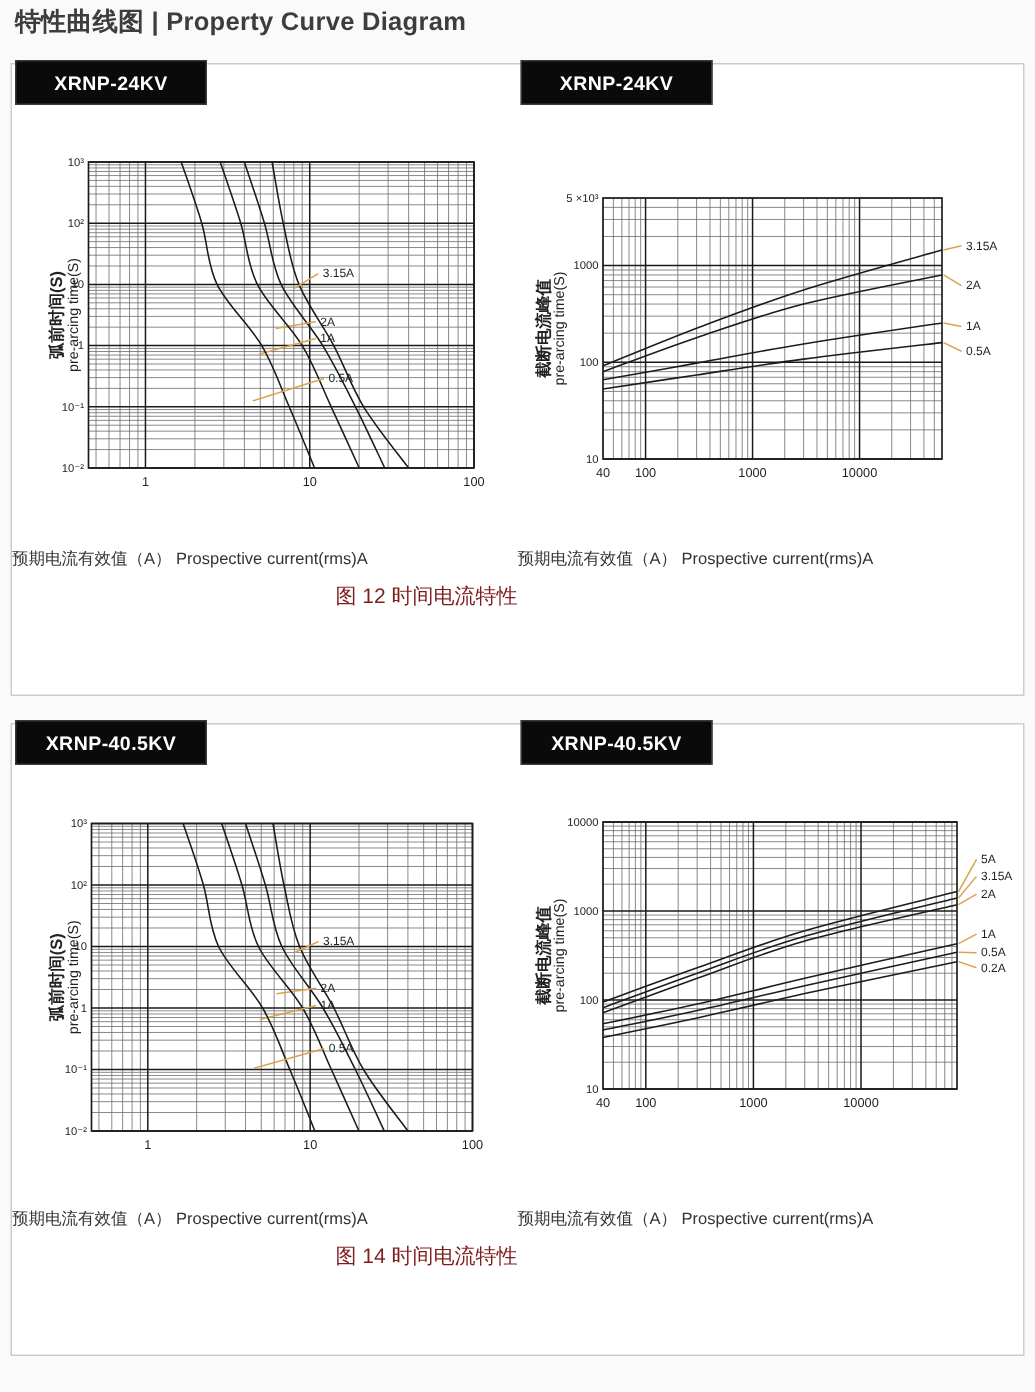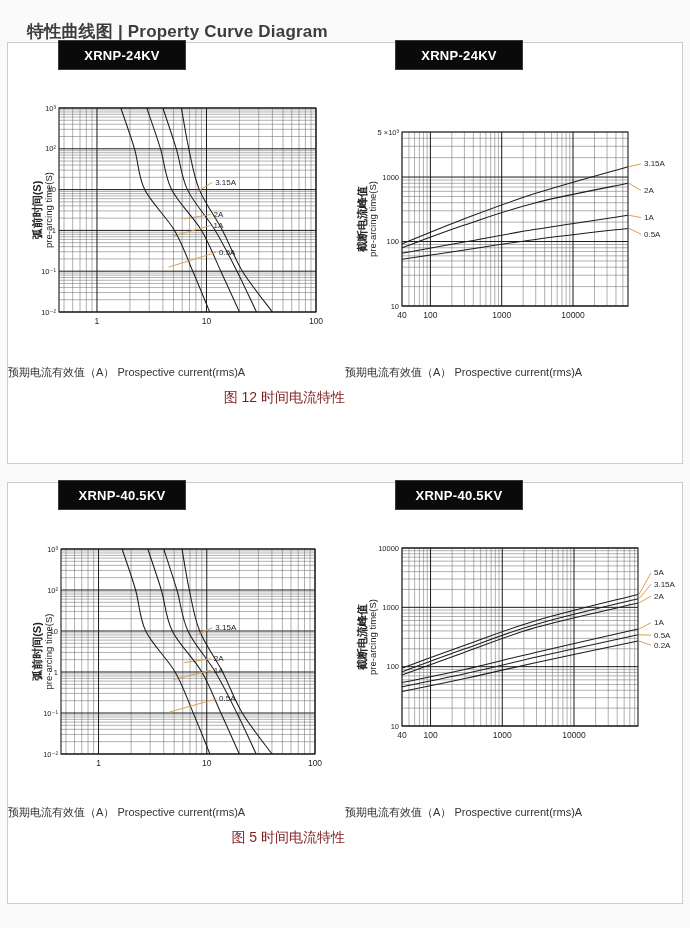--- a/index.html
+++ b/index.html
@@ -3,39 +3,38 @@
 <meta charset="utf-8">
 <style>
   html,body { margin:0; padding:0; }
   body {
     width:690px; height:928px; position:relative;
     background:#fafafa;
     font-family:"Liberation Sans","DejaVu Sans",sans-serif;
     color:#333;
   }
   .page-title {
-    position:absolute; top:3px; left:10px; margin:17px;
+    position:absolute; top:3px; left:10px; margin:0;
     font-size:17px; font-weight:600; color:#3d3d3d; letter-spacing:.2px;
   }
   .panel {
     position:absolute; left:7px; width:674px; height:420px;
     background:#ffffff; border:1px solid #cccccc;
   }
   #panel1 { top:42px; }
   #panel2 { top:482px; }
   .chart-block { position:absolute; top:0; width:337px; height:420px; }
   .chart-block.left  { left:0; }
   .chart-block.right { left:337px; }
   .hdr {
     position:absolute; top:-3px; left:2px; width:128px; height:30px;
     background:#0a0a0a; color:#ffffff;
     font-size:13px; font-weight:bold; letter-spacing:.3px;
     display:flex; align-items:center; justify-content:center;
     box-shadow:0 0 0 1px #3a3a3a inset;
-    margin-left:48px;
   }
   .chart-svg { position:absolute; top:0; left:0; }
   .cap-x {
     position:absolute; top:322px; left:0; width:100%;
     text-align:left; font-size:11px; color:#333;
   }
   .cap-t {
     position:absolute; top:346px; left:0; width:100%;
     text-align:right; font-size:14px; color:#7f1d1d;
   }
@@ -344,21 +343,21 @@
         <line x1="202.74342174943112" y1="175.7890089159093" x2="176.29685254079277" y2="179.55159422349075" stroke="#dba14f" stroke-width="1"></line>
         <text x="205.74342174943112" y="178.2890089159093" class="sl">2A</text>
         <path d="M139.8,66.0C142.0,72.8,149.2,93.3,153.3,107.0C157.4,120.7,157.5,134.3,164.3,148.0C171.0,161.7,185.7,175.3,193.8,189.0C201.9,202.7,206.6,216.3,212.9,230.0C219.1,243.7,228.3,264.2,231.3,271.0" fill="none" stroke="#1c1c1c" stroke-width="1.05" clip-path="url(#clip2)"></path>
         <line x1="202.74342174943112" y1="187.30289990851279" x2="165.23590860885076" y2="196.6705523776429" stroke="#dba14f" stroke-width="1"></line>
         <text x="205.74342174943112" y="189.80289990851279" class="sl">1A</text>
         <path d="M114.1,66.0C116.3,72.8,123.7,93.3,127.6,107.0C131.5,120.7,131.2,134.3,137.7,148.0C144.3,161.7,159.2,175.3,167.1,189.0C175.0,202.7,179.4,216.3,185.2,230.0C191.0,243.7,199.2,264.2,201.9,271.0" fill="none" stroke="#1c1c1c" stroke-width="1.05" clip-path="url(#clip2)"></path>
         <line x1="208.09937421469664" y1="215.96067008628955" x2="161.23306391863244" y2="229.13123873813254" stroke="#dba14f" stroke-width="1"></line>
         <text x="211.09937421469664" y="218.46067008628955" class="sl">0.5A</text>
       </svg>
     <div class="cap-x">预期电流有效值（A） Prospective current(rms)A</div>
-    <div class="cap-t">图 5 时间电流特性</div>
+    <div class="cap-t">图 14 时间电流特性</div>
   </div>
   <div class="chart-block right">
     <div class="hdr">XRNP-40.5KV</div>
     <svg id="svg3" class="chart-svg" width="337" height="320">
         <line x1="57" y1="65" x2="57" y2="243" stroke="#707070" stroke-width="0.55"></line>
         <line x1="63.951526586046974" y1="65" x2="63.951526586046974" y2="243" stroke="#707070" stroke-width="0.55"></line>
         <line x1="69.63133737062125" y1="65" x2="69.63133737062125" y2="243" stroke="#707070" stroke-width="0.55"></line>
         <line x1="74.4335489638548" y1="65" x2="74.4335489638548" y2="243" stroke="#707070" stroke-width="0.55"></line>
         <line x1="78.59341385994662" y1="65" x2="78.59341385994662" y2="243" stroke="#707070" stroke-width="0.55"></line>
         <line x1="82.2626747412425" y1="65" x2="82.2626747412425" y2="243" stroke="#707070" stroke-width="0.55"></line>

